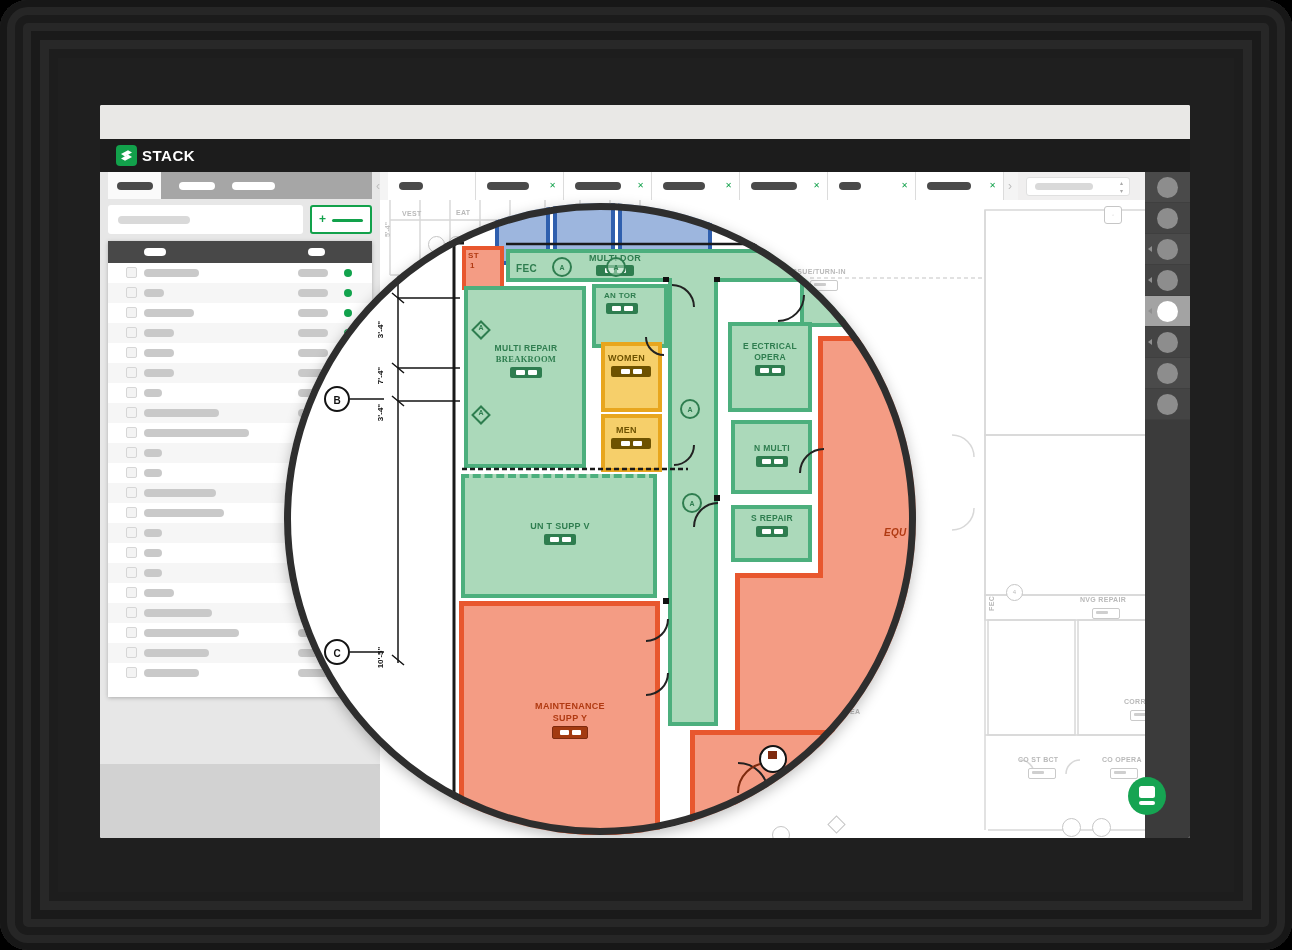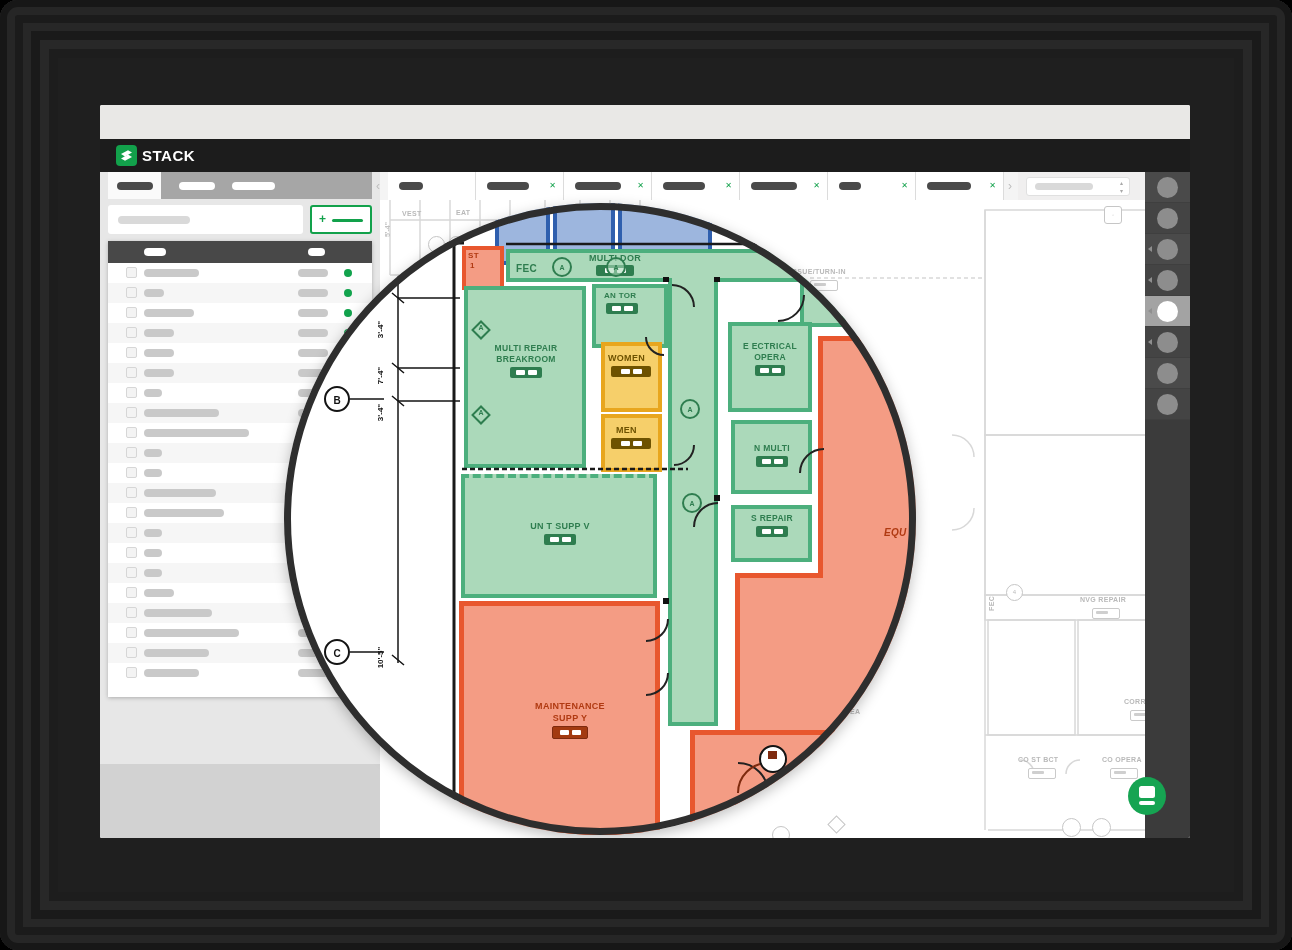--- a/index.html
+++ b/index.html
@@ -1,17 +1,17 @@
 <!DOCTYPE html>
 <html><head>
 <meta charset="utf-8">
 <style>
   html,body{margin:0;padding:0;background:#000;width:1292px;height:950px;overflow:hidden;
     font-family:"Liberation Sans","DejaVu Sans",sans-serif;}
-  .device{position:absolute;left:0;top:0;width:1292px;height:950px;border-radius:18px;
+  .device{position:absolute;left:0;top:0;width:1292px;height:950px;border-radius:28px;
     background:#1f1f1f;
     box-shadow:inset 0 0 0 7px #171717, inset 0 0 0 15px #262626, inset 0 0 0 23px #1b1b1b,
                inset 0 0 0 31px #272727, inset 0 0 0 40px #1a1a1a, inset 0 0 0 49px #282828,
                inset 0 0 0 58px #1d1d1d;}
   .screen{position:absolute;left:100px;top:105px;width:1090px;height:733px;background:#fff;
     overflow:hidden;border-radius:2px;}
   
   .browser-bar{position:absolute;left:0;top:0;width:1090px;height:34px;background:#e9e8e6;}
   .tl{position:absolute;top:10px;width:13px;height:13px;border-radius:50%;}
   
@@ -442,21 +442,21 @@
 
       <div class="room g" style="left:308px;top:81px;width:76px;height:64px;"></div>
       <span class="rlabel green" style="left:320px;top:88px;font-size:8px;">AN TOR</span>
       <span class="rpill green" style="left:322px;top:100px;width:32px;">
           <i></i>
           <i></i>
         </span>
 
       <div class="room g" style="left:180px;top:83px;width:122px;height:182px;"></div>
       <span class="rlabel green" style="left:196px;top:140px;width:92px;font-size:8.5px;">MULTI REPAIR</span>
-      <span class="rlabel green" style="left:196px;top:151px;width:92px;font-size:8.5px;">BREAKROOM</span>
+      <span class="rlabel green" style="left:196px;top:151px;width:92px;font-size:8.5px;font-family:Liberation Serif, serif;">BREAKROOM</span>
       <span class="rpill green" style="left:226px;top:164px;width:32px;">
           <i></i>
           <i></i>
         </span>
       <span class="dmd" style="left:190px;top:120px;">
           <span>A</span>
         </span>
       <span class="dmd" style="left:190px;top:205px;">
           <span>A</span>
         </span>

